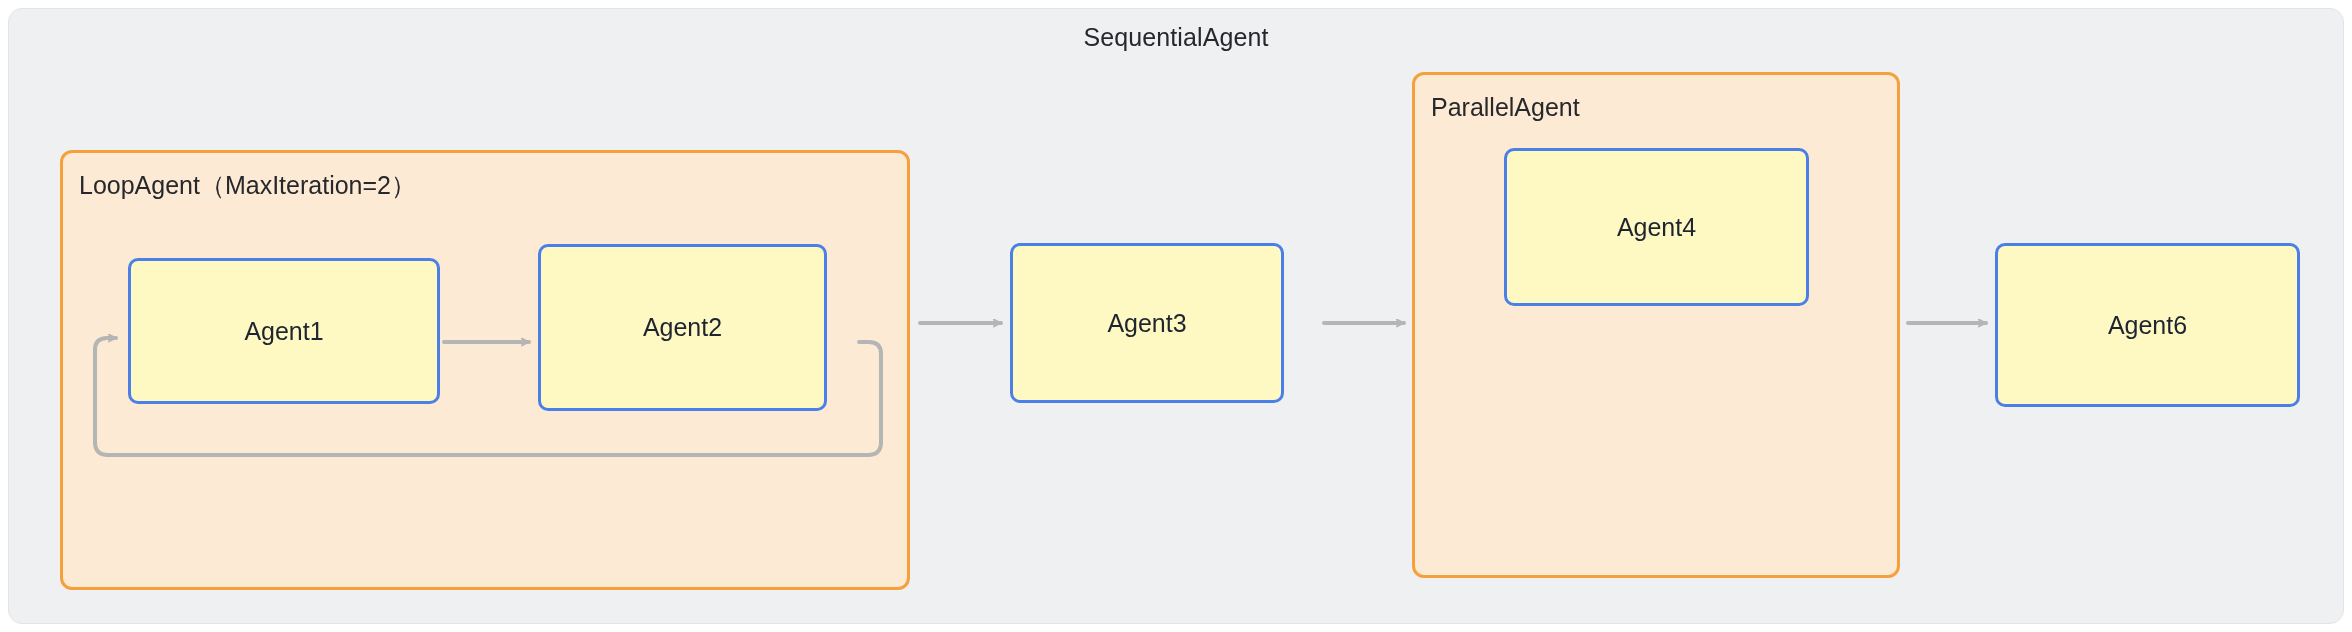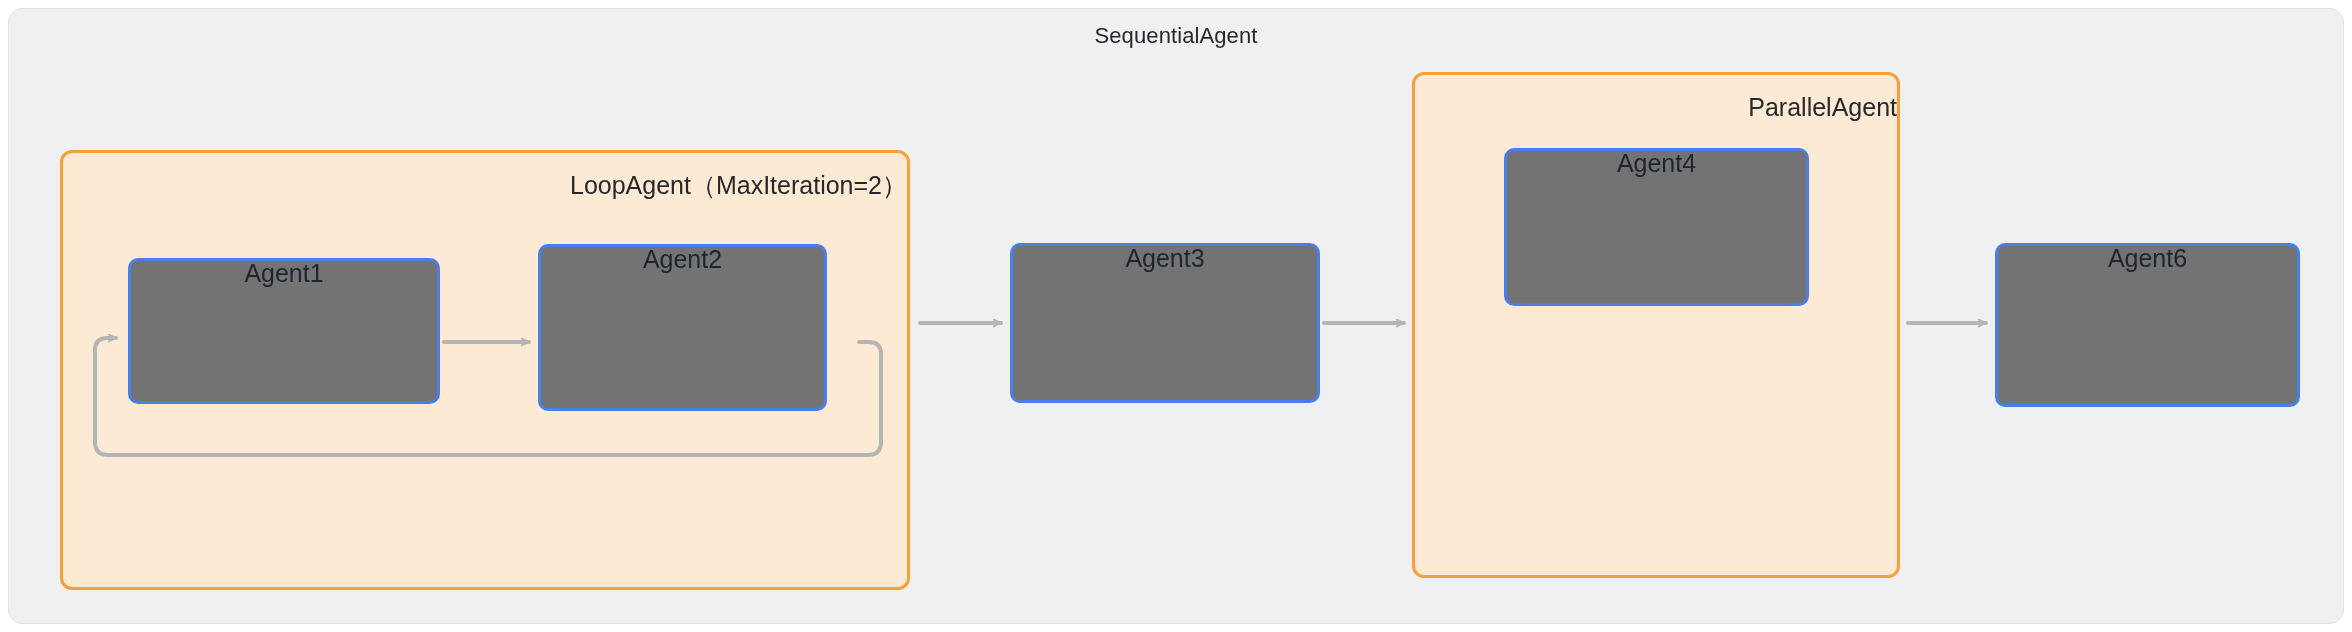--- a/index.html
+++ b/index.html
@@ -29,41 +29,42 @@
     background: #eff0f2;
     border: 1px solid #e2e4e8;
     border-radius: 14px;
   }
   .seq-title {
     position: absolute;
     left: 0;
     right: 0;
     top: 14px;
     text-align: center;
-    font-size: 22px;
+    font-size: 25px;
     color: #26282c;
     letter-spacing: 0.1px;
   }
 
   
   .group-box {
     position: absolute;
     box-sizing: border-box;
     background: #fdead4;
     border: 3px solid #f5a03c;
     border-radius: 12px;
   }
   .group-title {
     position: absolute;
     left: 0;
     right: 0;
-    text-align: right;
+    text-align: left;
     font-size: 25px;
     color: #26282c;
     white-space: nowrap;
+    padding-left: 16px;
   }
 
   #loop-group {
     left: 60px;
     top: 150px;
     width: 850px;
     height: 440px;
   }
   #loop-group .group-title { top: 16px; }
 
@@ -72,36 +73,37 @@
     top: 72px;
     width: 488px;
     height: 506px;
   }
   #parallel-group .group-title { top: 18px; }
 
   
   .agent-box {
     position: absolute;
     box-sizing: border-box;
-    background: #737373;
+    background: #fef9c3;
     border: 3px solid #4a7fe8;
     border-radius: 10px;
     display: flex;
+    align-items: center;
     justify-content: center;
   }
   .agent-label {
     font-size: 25px;
     color: #1f2530;
     line-height: 1;
     pointer-events: none;
   }
 
   #agent1 { left: 128px; top: 258px; width: 312px; height: 146px; }
   #agent2 { left: 538px; top: 244px; width: 289px; height: 167px; }
-  #agent3 { left: 1010px; top: 243px; width: 310px; height: 160px; }
+  #agent3 { left: 1010px; top: 243px; width: 274px; height: 160px; }
   #agent4 { left: 1504px; top: 148px; width: 305px; height: 158px; }
   #agent5 { left: 1504px; top: 390px; width: 305px; height: 160px; }
   #agent6 { left: 1995px; top: 243px; width: 305px; height: 164px; }
 
   
   #connectors {
     position: absolute;
     left: 0;
     top: 0;
     width: 2352px;

